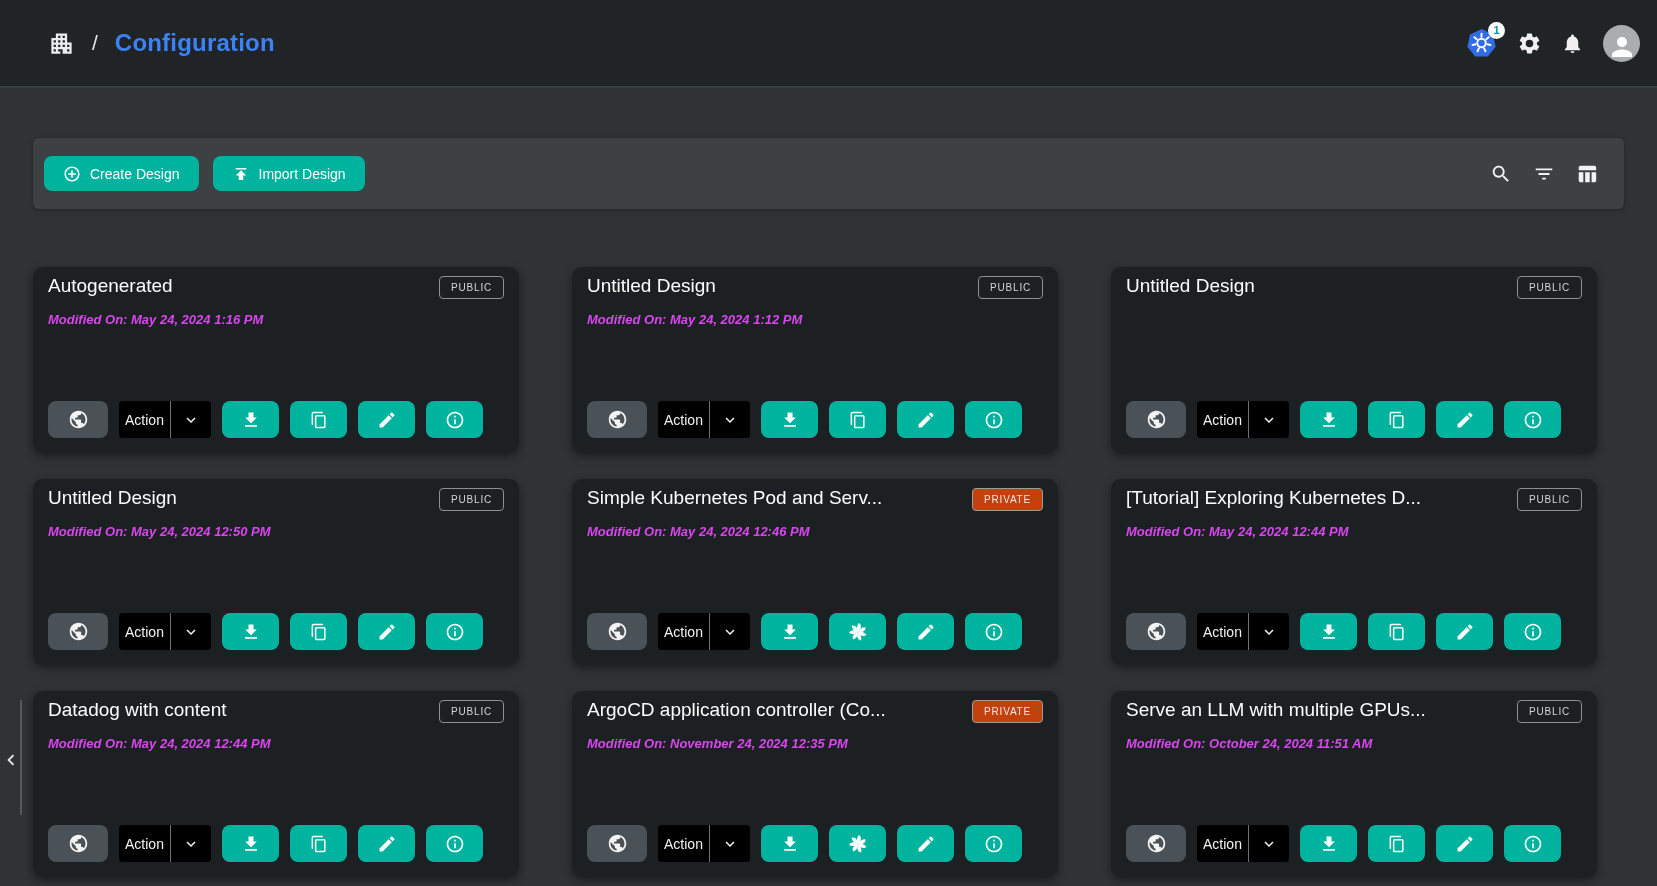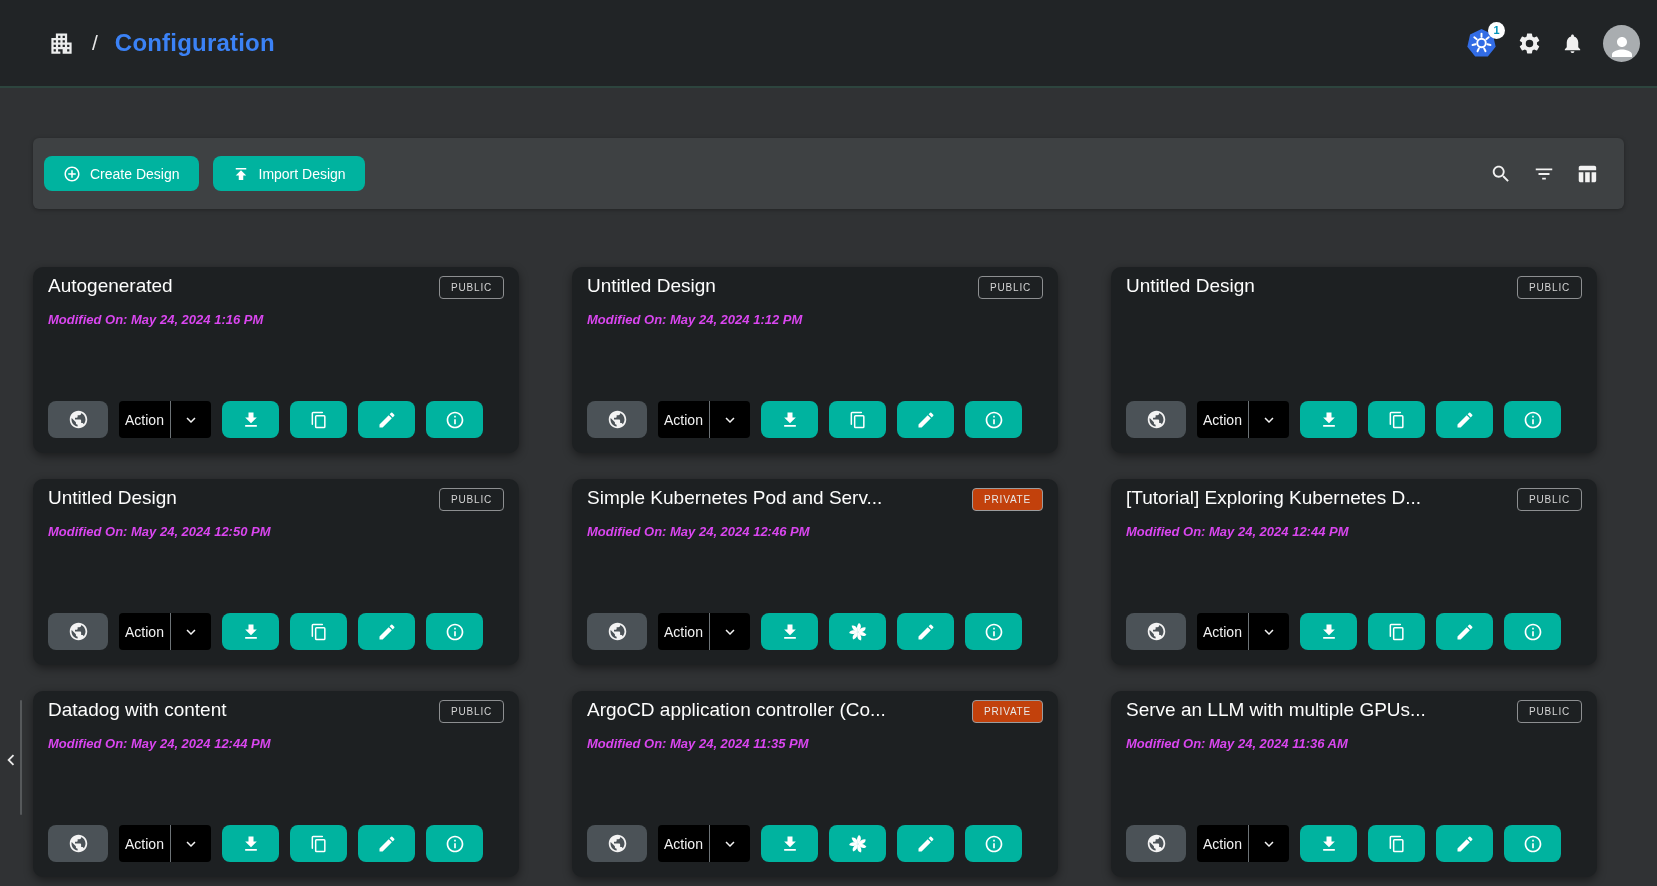--- a/index.html
+++ b/index.html
@@ -646,21 +646,21 @@
         </svg>
       </button>
     </div>
   </div>
 
   <div class="card">
     <div class="card-head">
       <div class="card-title">ArgoCD application controller (Co...</div>
       <div class="vis-badge private">PRIVATE</div>
     </div>
-    <div class="card-sub">Modified On: May 24, 2024 11:35 PM</div>
+    <div class="card-sub">Modified On: November 24, 2024 12:35 PM</div>
 
     <div class="card-actions">
       <button class="gbtn">
         <svg viewBox="0 0 24 24" fill="#f3f3f3">
           <path d="M12 2C6.48 2 2 6.48 2 12s4.48 10 10 10 10-4.48 10-10S17.52 2 12 2zm-1 17.93c-3.95-.49-7-3.85-7-7.93 0-.62.08-1.21.21-1.79L9 15v1c0 1.1.9 2 2 2v1.93zm6.9-2.54c-.26-.81-1-1.39-1.9-1.39h-1v-3c0-.55-.45-1-1-1H8v-2h2c.55 0 1-.45 1-1V7h2c1.1 0 2-.9 2-2v-.41c2.93 1.19 5 4.06 5 7.41 0 2.08-.8 3.97-2.1 5.39z"></path>
         </svg>
       </button>
 
       <div class="action-split">
         <span class="action-label">Action</span>
@@ -705,21 +705,21 @@
         </svg>
       </button>
     </div>
   </div>
 
   <div class="card">
     <div class="card-head">
       <div class="card-title">Serve an LLM with multiple GPUs...</div>
       <div class="vis-badge">PUBLIC</div>
     </div>
-    <div class="card-sub">Modified On: May 24, 2024 11:36 AM</div>
+    <div class="card-sub">Modified On: October 24, 2024 11:51 AM</div>
 
     <div class="card-actions">
       <button class="gbtn">
         <svg viewBox="0 0 24 24" fill="#f3f3f3">
           <path d="M12 2C6.48 2 2 6.48 2 12s4.48 10 10 10 10-4.48 10-10S17.52 2 12 2zm-1 17.93c-3.95-.49-7-3.85-7-7.93 0-.62.08-1.21.21-1.79L9 15v1c0 1.1.9 2 2 2v1.93zm6.9-2.54c-.26-.81-1-1.39-1.9-1.39h-1v-3c0-.55-.45-1-1-1H8v-2h2c.55 0 1-.45 1-1V7h2c1.1 0 2-.9 2-2v-.41c2.93 1.19 5 4.06 5 7.41 0 2.08-.8 3.97-2.1 5.39z"></path>
         </svg>
       </button>
 
       <div class="action-split">
         <span class="action-label">Action</span>

